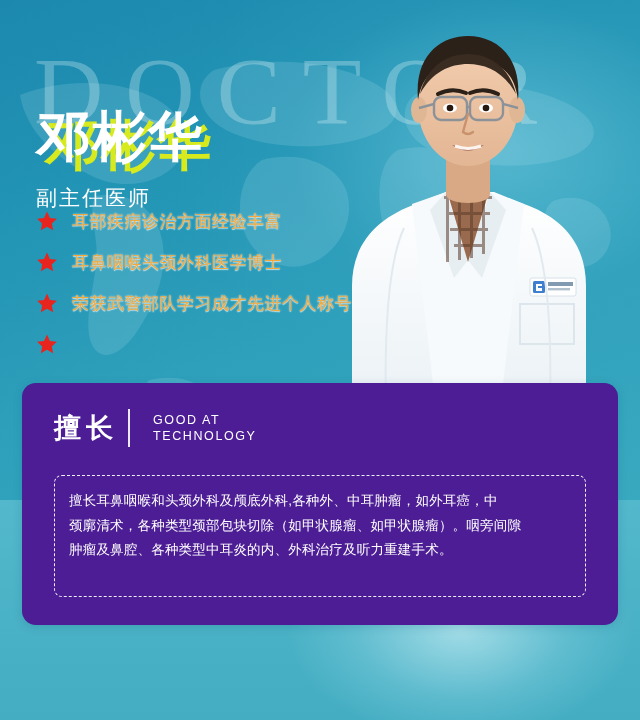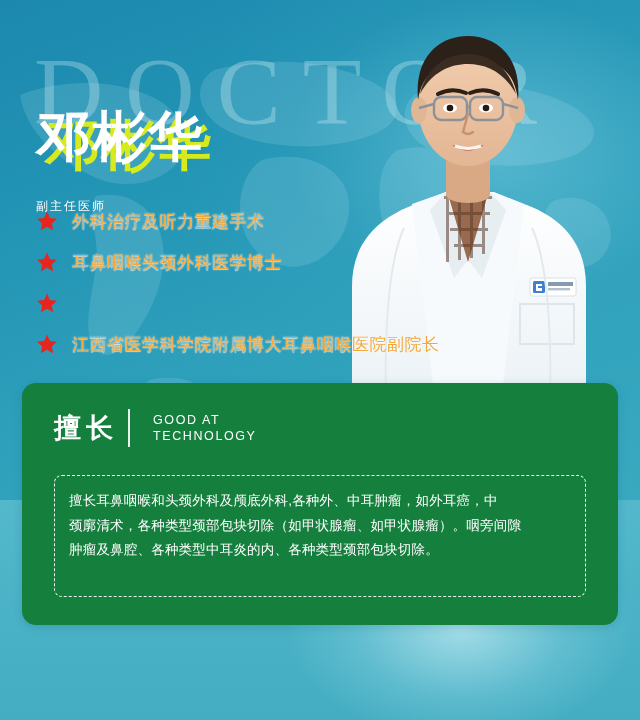--- a/index.html
+++ b/index.html
@@ -63,40 +63,40 @@
   .name-yellow, .name-white {
     position:absolute; left:0; top:0;
     font-size:54px; font-weight:bold;
     letter-spacing:2px; line-height:64px;
     white-space:nowrap;
   }
   .name-yellow { color:#d6ea1e; transform:translate(9px, 9px); }
   .name-white  { color:#ffffff; }
 
   .name-title {
-    margin-top:28px;
-    font-size:12px; color:#ffffff; letter-spacing:2px;
+    margin-top:14px;
+    font-size:21px; color:#ffffff; letter-spacing:2px;
   }
 
   
   .creds { position:absolute; left:36px; top:204px; }
   .cred-row { display:flex; align-items:center; height:34px; margin-bottom:7px; }
   .star { width:22px; height:22px; margin-right:14px; flex:none; }
   .star svg { display:block; }
   .cred-text {
     font-size:17px; color:#f3a83c; letter-spacing:.5px;
     text-shadow: 0 0 2px rgba(255,255,255,.85), 0 1px 1px rgba(255,255,255,.6);
     white-space:nowrap;
   }
 
   
   .card {
     position:absolute; left:22px; top:383px;
     width:596px; height:242px;
-    background:#15803d;
+    background:#4c1d95;
     border-radius:14px;
     box-shadow:0 2px 10px rgba(12,80,105,.18);
   }
 
   .card-head { display:flex; align-items:center; padding:26px 0 0 32px; }
   .card-head-cn {
     font-size:27px; color:#ffffff; font-weight:bold; letter-spacing:5px;
     font-family:"Liberation Serif", serif;
   }
   .head-div {
@@ -234,57 +234,57 @@
     <div class="name-title">副主任医师</div>
   </div>
 
   <div class="creds">
     <div class="cred-row">
       <span class="star">
         <svg width="22" height="22" viewBox="0 0 24 24">
             <path d="M12 1.6 L15.2 8.6 L22.8 9.5 L17.2 14.7 L18.7 22.2 L12 18.4 L5.3 22.2 L6.8 14.7 L1.2 9.5 L8.8 8.6 Z" fill="#e8241f"></path>
           </svg>
       </span>
-      <span class="cred-text">外科治疗及听力重建手术</span>
+      <span class="cred-text">耳部疾病诊治方面经验丰富</span>
     </div>
     <div class="cred-row">
       <span class="star">
         <svg width="22" height="22" viewBox="0 0 24 24">
             <path d="M12 1.6 L15.2 8.6 L22.8 9.5 L17.2 14.7 L18.7 22.2 L12 18.4 L5.3 22.2 L6.8 14.7 L1.2 9.5 L8.8 8.6 Z" fill="#e8241f"></path>
           </svg>
       </span>
       <span class="cred-text">耳鼻咽喉头颈外科医学博士</span>
     </div>
     <div class="cred-row">
       <span class="star">
         <svg width="22" height="22" viewBox="0 0 24 24">
             <path d="M12 1.6 L15.2 8.6 L22.8 9.5 L17.2 14.7 L18.7 22.2 L12 18.4 L5.3 22.2 L6.8 14.7 L1.2 9.5 L8.8 8.6 Z" fill="#e8241f"></path>
           </svg>
       </span>
-    </div>
-    <div class="cred-row">
-      <span class="star">
-        <svg width="22" height="22" viewBox="0 0 24 24">
-            <path d="M12 1.6 L15.2 8.6 L22.8 9.5 L17.2 14.7 L18.7 22.2 L12 18.4 L5.3 22.2 L6.8 14.7 L1.2 9.5 L8.8 8.6 Z" fill="#e8241f"></path>
-          </svg>
-      </span>
-      <span class="cred-text">江西省医学科学院附属博大耳鼻咽喉医院副院长</span>
+      <span class="cred-text">荣获武警部队学习成才先进个人称号</span>
+    </div>
+    <div class="cred-row">
+      <span class="star">
+        <svg width="22" height="22" viewBox="0 0 24 24">
+            <path d="M12 1.6 L15.2 8.6 L22.8 9.5 L17.2 14.7 L18.7 22.2 L12 18.4 L5.3 22.2 L6.8 14.7 L1.2 9.5 L8.8 8.6 Z" fill="#e8241f"></path>
+          </svg>
+      </span>
     </div>
   </div>
 
   <div class="card">
     <div class="card-head">
       <div class="card-head-cn">擅长</div>
       <div class="head-div"></div>
       <div>
         <div class="card-head-en">GOOD AT</div>
         <div class="card-head-en">TECHNOLOGY</div>
       </div>
     </div>
 
     <div class="dashed-box">
       <div class="desc-line">擅长耳鼻咽喉和头颈外科及颅底外科,各种外、中耳肿瘤，如外耳癌，中</div>
       <div class="desc-line">颈廓清术，各种类型颈部包块切除（如甲状腺瘤、如甲状腺瘤）。咽旁间隙</div>
-      <div class="desc-line">肿瘤及鼻腔、各种类型中耳炎的内、各种类型颈部包块切除。</div>
+      <div class="desc-line">肿瘤及鼻腔、各种类型中耳炎的内、外科治疗及听力重建手术。</div>
     </div>
   </div>
 
 </div>
 
 </body></html>

